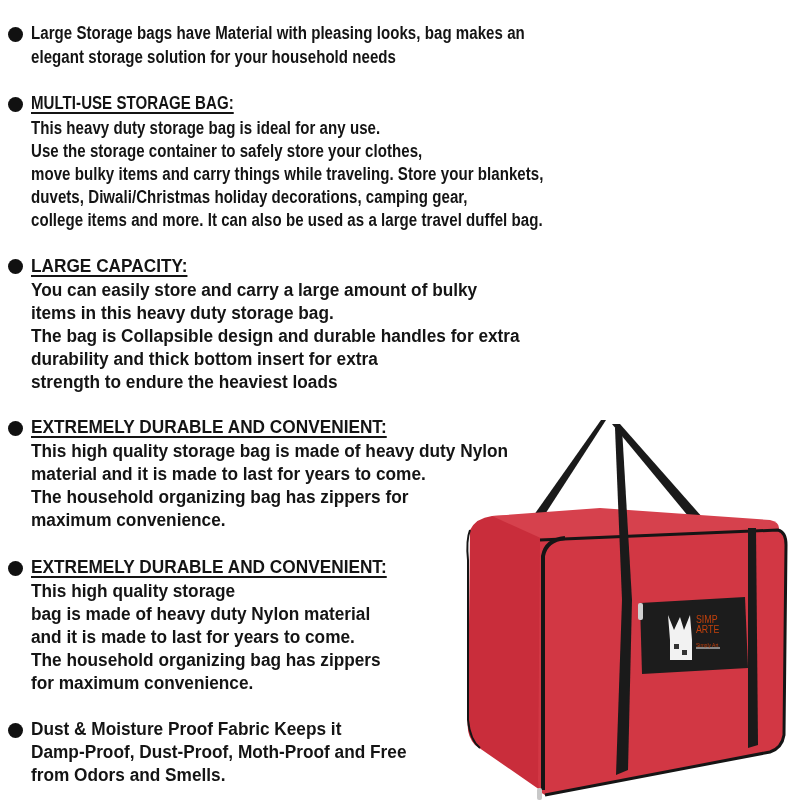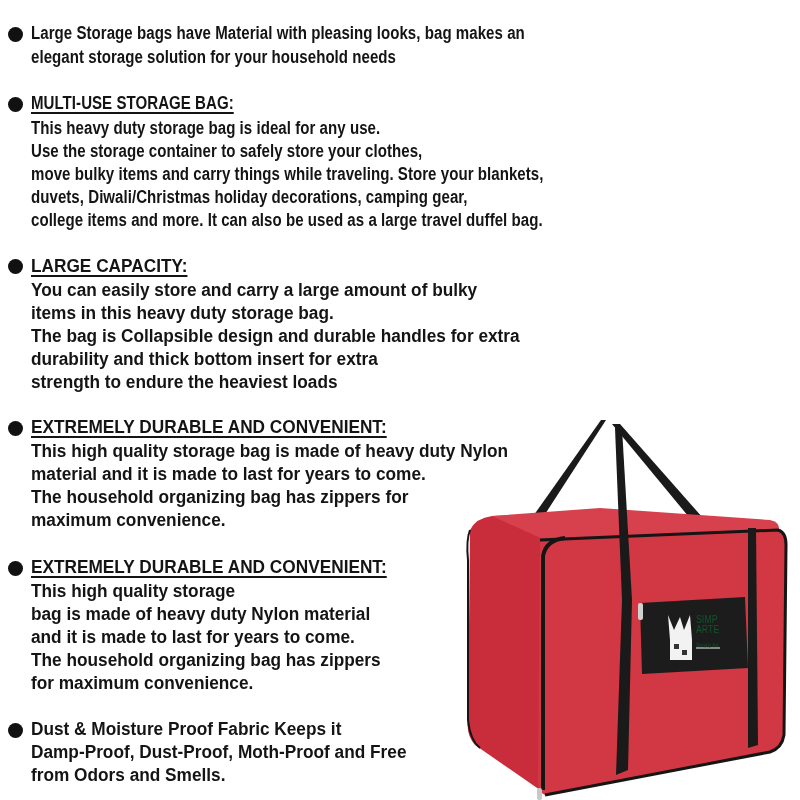--- a/index.html
+++ b/index.html
@@ -94,18 +94,18 @@
     <rect x="638" y="603" width="5" height="17" rx="2" fill="#d0d0d0"></rect>
 
     <path d="M668,615 L674,630 L680,617 L684,630 L690,615 L692,640 L670,640 Z" fill="#f2f2f2"></path>
     <rect x="670" y="640" width="22" height="20" fill="#f2f2f2"></rect>
     <rect x="674" y="644" width="5" height="5" fill="#333"></rect>
     <rect x="682" y="650" width="5" height="5" fill="#333"></rect>
     <line x1="696" y1="648" x2="720" y2="648" stroke="#f2f2f2" stroke-width="1"></line>
 
     <rect x="537" y="788" width="5" height="12" rx="2" fill="#c8c8c8"></rect>
   </svg>
-  <div style="position:absolute; left:241px; top:209px; font-family:'Liberation Sans', sans-serif; color:#14532d; line-height:10px;">
+  <div style="position:absolute; left:241px; top:209px; font-family:'Liberation Sans', sans-serif; color:#c2410c; line-height:10px;">
     <div style="font-size:11px; transform:scaleX(0.8); transform-origin:left;">SIMP</div>
     <div style="font-size:11px; transform:scaleX(0.8); transform-origin:left;">ARTE</div>
     <div style="font-size:5px; margin-top:6px;">Simply Art</div>
   </div>
 </div>
 
 </body></html>

